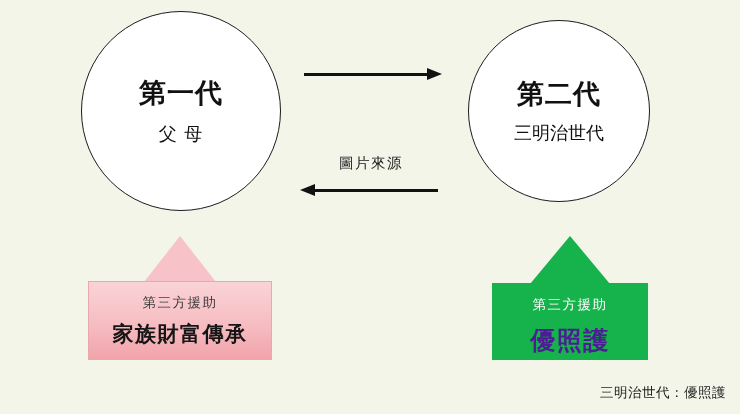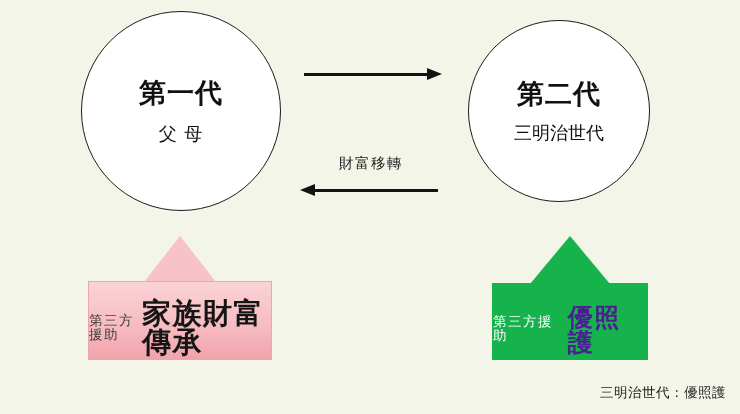--- a/index.html
+++ b/index.html
@@ -117,20 +117,21 @@
   }
   .support-head {
     position: absolute;
     width: 0;
     height: 0;
   }
   .support-body {
     position: absolute;
     box-sizing: border-box;
     display: flex;
+    flex-direction: column;
     align-items: center;
   }
   .support-sub {
     font-size: 13.5px;
     letter-spacing: 1.5px;
     line-height: 1;
   }
   .support-main {
     font-weight: bold;
     letter-spacing: 1.5px;
@@ -153,21 +154,21 @@
     height: 79px;
     background: linear-gradient(180deg, #fad3d6 0%, #f6bdc2 55%, #f2a3ab 100%);
     border: 1px solid #e9a8ad;
   }
   #support-family .support-sub {
     margin-top: 14px;
     color: #3b3b3b;
   }
   #support-family .support-main {
     margin-top: 14px;
-    font-size: 29px;
+    font-size: 21px;
     color: #151515;
   }
 
   
   #support-ucare { left: 492px; top: 236px; width: 156px; height: 124px; }
   #support-ucare .support-head {
     left: 38px;
     top: 0px;
     border-left: 40px solid transparent;
     border-right: 40px solid transparent;
@@ -217,21 +218,21 @@
   </div>
 
   <div id="flow-wealth" class="flow">
     <div class="flow-arrow">
       <div class="flow-shaft"></div>
       <div class="flow-head right"></div>
     </div>
   </div>
 
   <div id="flow-care" class="flow">
-    <div class="flow-label">財富移轉</div>
+    <div class="flow-label">圖片來源</div>
     <div class="flow-arrow">
       <div class="flow-shaft"></div>
       <div class="flow-head left"></div>
     </div>
   </div>
 
   <div id="support-family" class="support-block">
     <div class="support-head"></div>
     <div class="support-body">
       <div class="support-sub">第三方援助</div>

